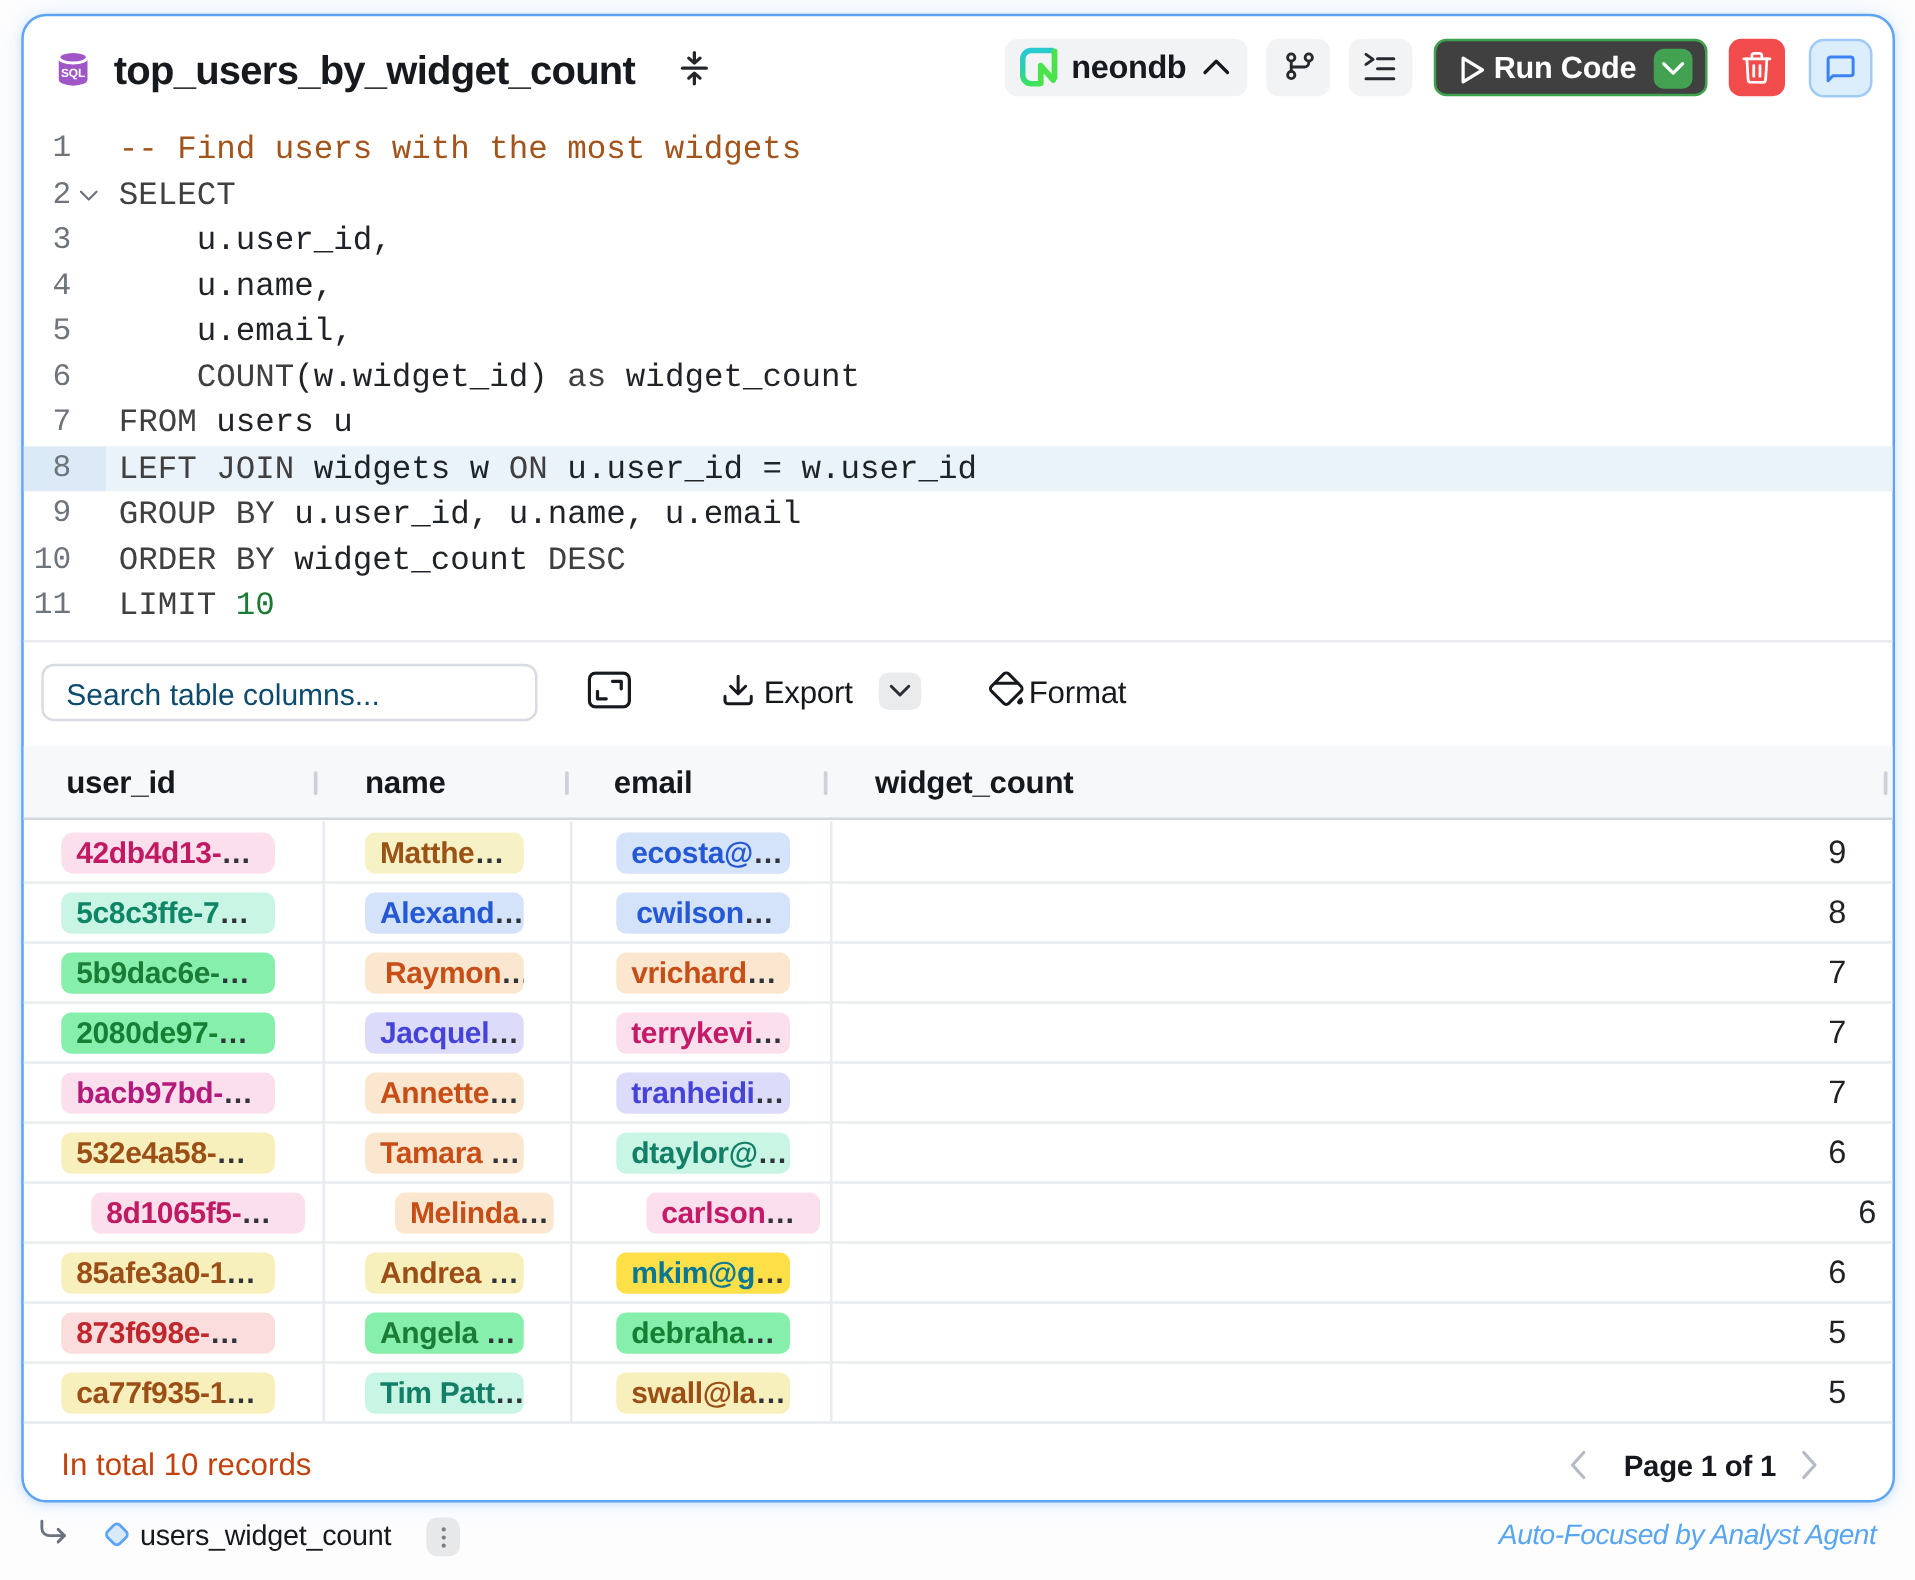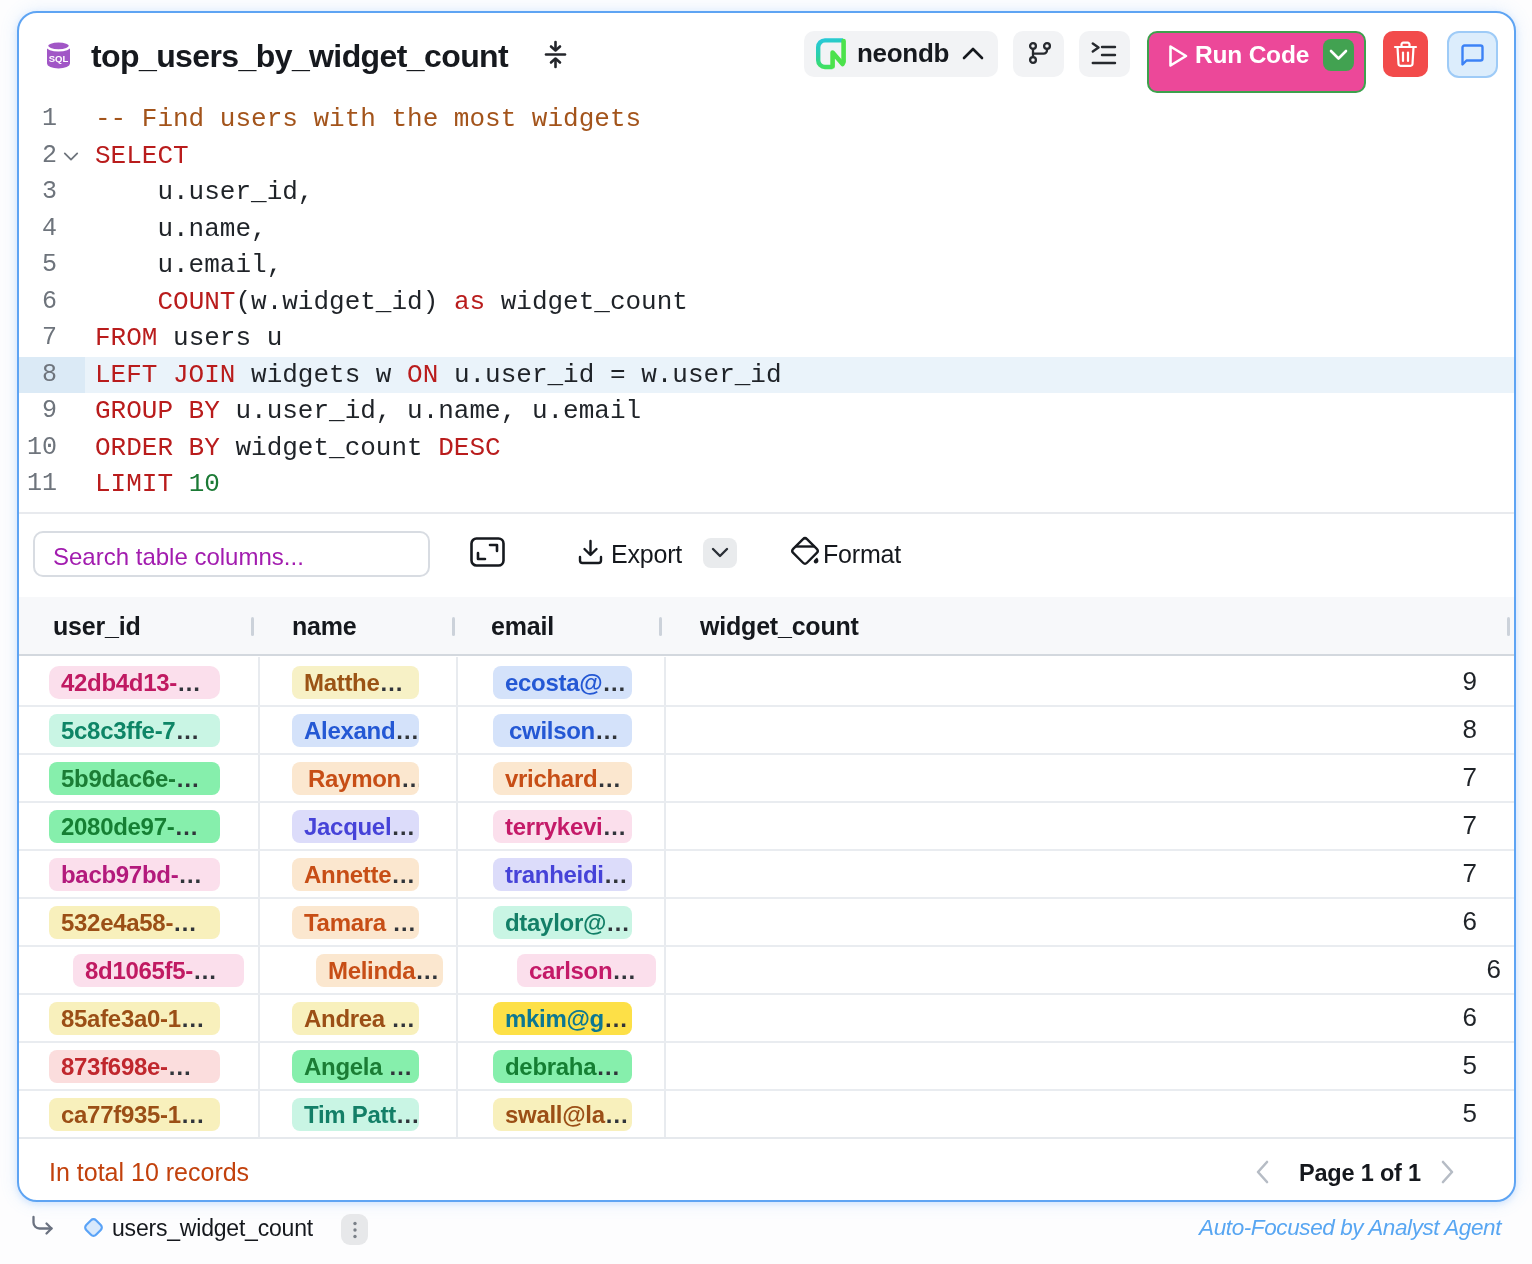--- a/index.html
+++ b/index.html
@@ -6,37 +6,37 @@
 html,body { width:1532px; height:1264px; background:#fff; overflow:hidden; }
 body { font-family:"Liberation Sans", sans-serif; }
 #page { position:relative; width:1532px; height:1264px; background:#fdfdfe; }
 #card { position:absolute; left:17px; top:11px; width:1499px; height:1191px;
   background:#fff; border:2px solid #5ea4f3; border-radius:20px;
   box-shadow:0 2px 6px rgba(96,165,250,.22), 0 0 18px rgba(96,165,250,.16); }
 .abs { position:absolute; }
 
 #title { left:91px; top:38px; font-size:32px; line-height:36px; font-weight:700; color:#16191e; letter-spacing:-0.6px; }
 .gbtn { background:#f2f3f5; border-radius:10px; }
-#runbtn { left:1147px; top:31px; width:219px; height:62px; background:#ec4899; border:2px solid #3da14d; border-radius:10px; }
+#runbtn { left:1147px; top:31px; width:219px; height:46px; background:#404040; border:2px solid #3da14d; border-radius:10px; }
 #runbtn .rt { position:absolute; left:46px; top:8px; color:#fff; font-size:24.5px; font-weight:700; letter-spacing:-0.2px; }
 #runchev { position:absolute; left:174px; top:6px; width:31px; height:32px; background:#42a251; border-radius:8px; }
 #trashbtn { left:1383px; top:31px; width:45px; height:46px; background:#f24b4b; border-radius:10px; }
 #chatbtn { left:1447px; top:31px; width:51px; height:47px; background:#dcedfc; border:2px solid #9ecbf7; border-radius:12px; }
 
 #gutter { left:20px; top:101px; width:37px; text-align:right; font-family:"Liberation Mono", monospace; font-size:25px; line-height:36.5px; color:#6e747c; }
 #code { left:95px; top:101px; font-family:"Liberation Mono", monospace; font-size:26px; line-height:36.5px; color:#1f2328; white-space:pre; }
-#code .k { color:#b91c1c; }
+#code .k { color:#404040; }
 #code .c { color:#a3541b; }
 #code .n { color:#1b7a35; }
 #hl1 { left:19px; top:356.5px; width:66px; height:36.5px; background:#dbeaf6; }
 #hl2 { left:85px; top:356.5px; width:1429px; height:36.5px; background:#eaf3fa; }
 
 #tooldiv { left:19px; top:512px; width:1495px; height:2px; background:#e8eaee; }
 #search { left:33px; top:531px; width:397px; height:46px; border:2px solid #d8dce2; border-radius:10px; }
-#search span { position:absolute; left:18px; top:10px; font-size:24px; color:#a21caf; }
+#search span { position:absolute; left:18px; top:10px; font-size:24px; color:#0c4a6e; }
 .tlabel { font-size:25px; color:#15181d; font-weight:500; letter-spacing:-0.2px; }
 #expchev { left:703px; top:538px; width:34px; height:30px; background:#e9ebed; border-radius:8px; }
 
 #thead { left:19px; top:597px; width:1495px; height:59px; background:#f7f8fa; border-bottom:2px solid #d3d8de; }
 #thead .h { position:absolute; top:15px; font-size:25px; font-weight:700; color:#15181d; letter-spacing:-0.2px; }
 #thead .sep { position:absolute; top:20px; width:3px; height:19px; background:#ccd2da; border-radius:2px; }
 .vline { width:2px; background:#e8ebef; }
 .hline { left:19px; width:1495px; height:2px; background:#e9ecf0; }
 .row { left:19px; width:1495px; height:48px; }
 .b { position:absolute; top:9px; height:33px; line-height:33px; border-radius:8px; padding:0 12px;

